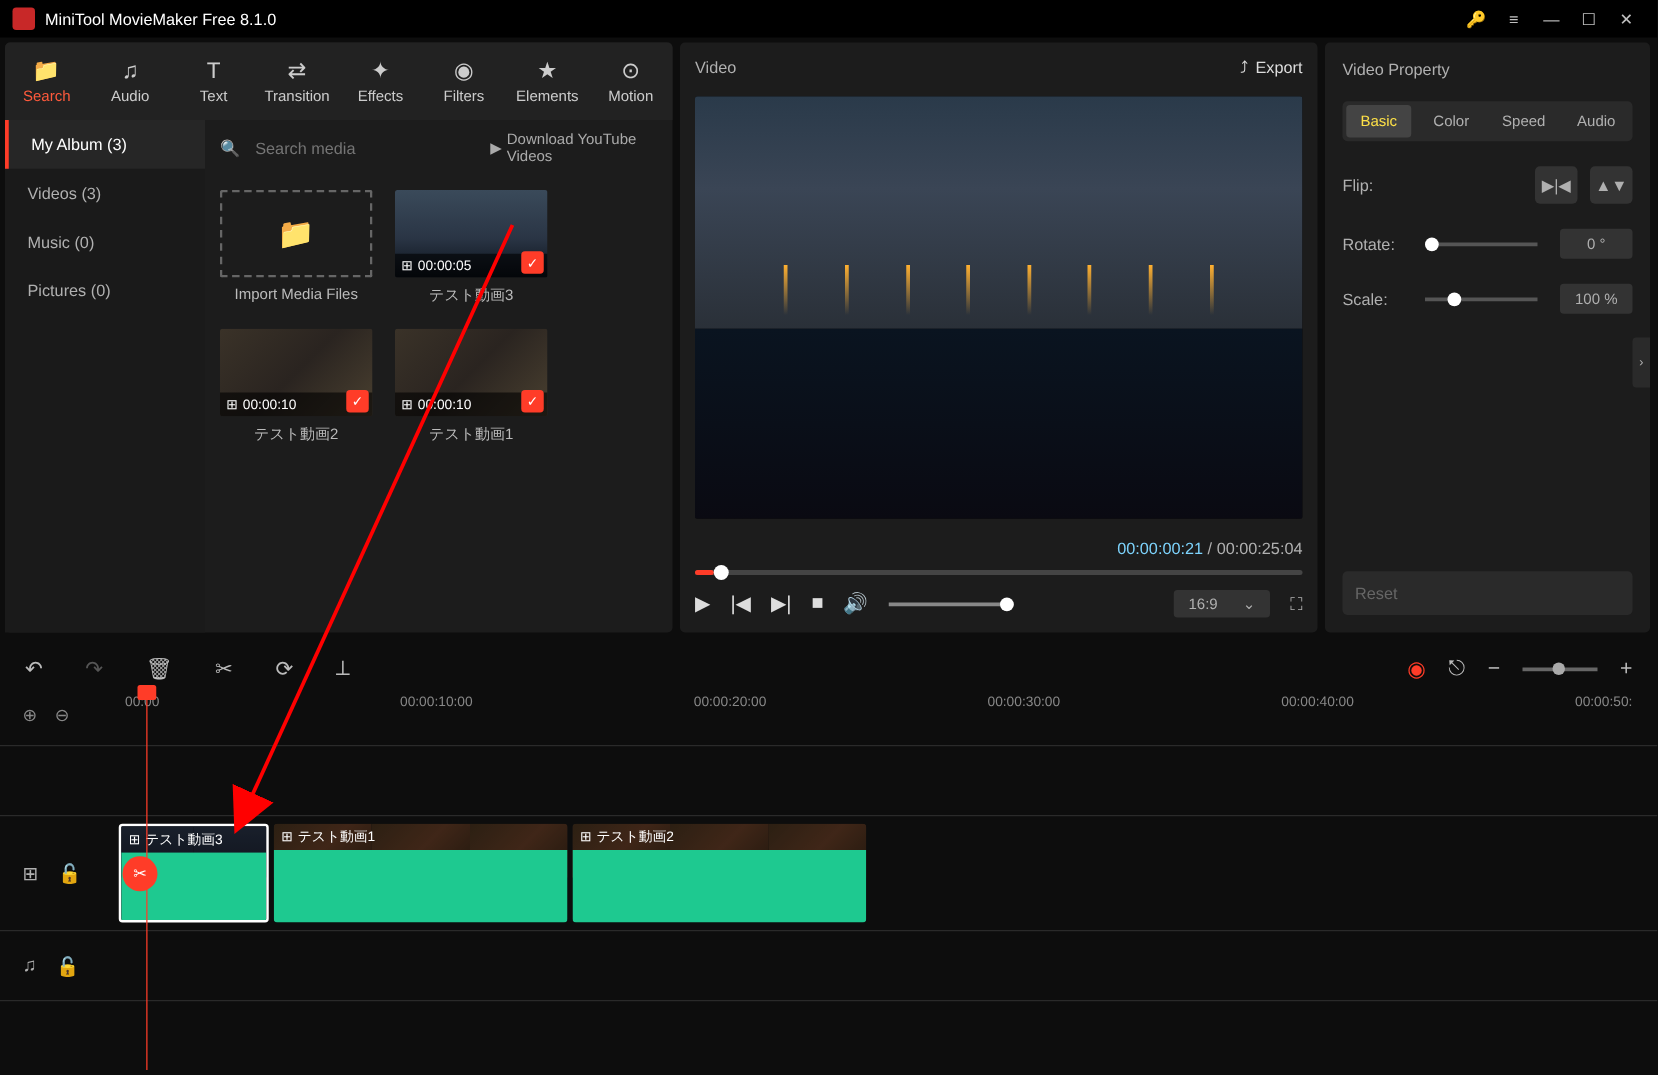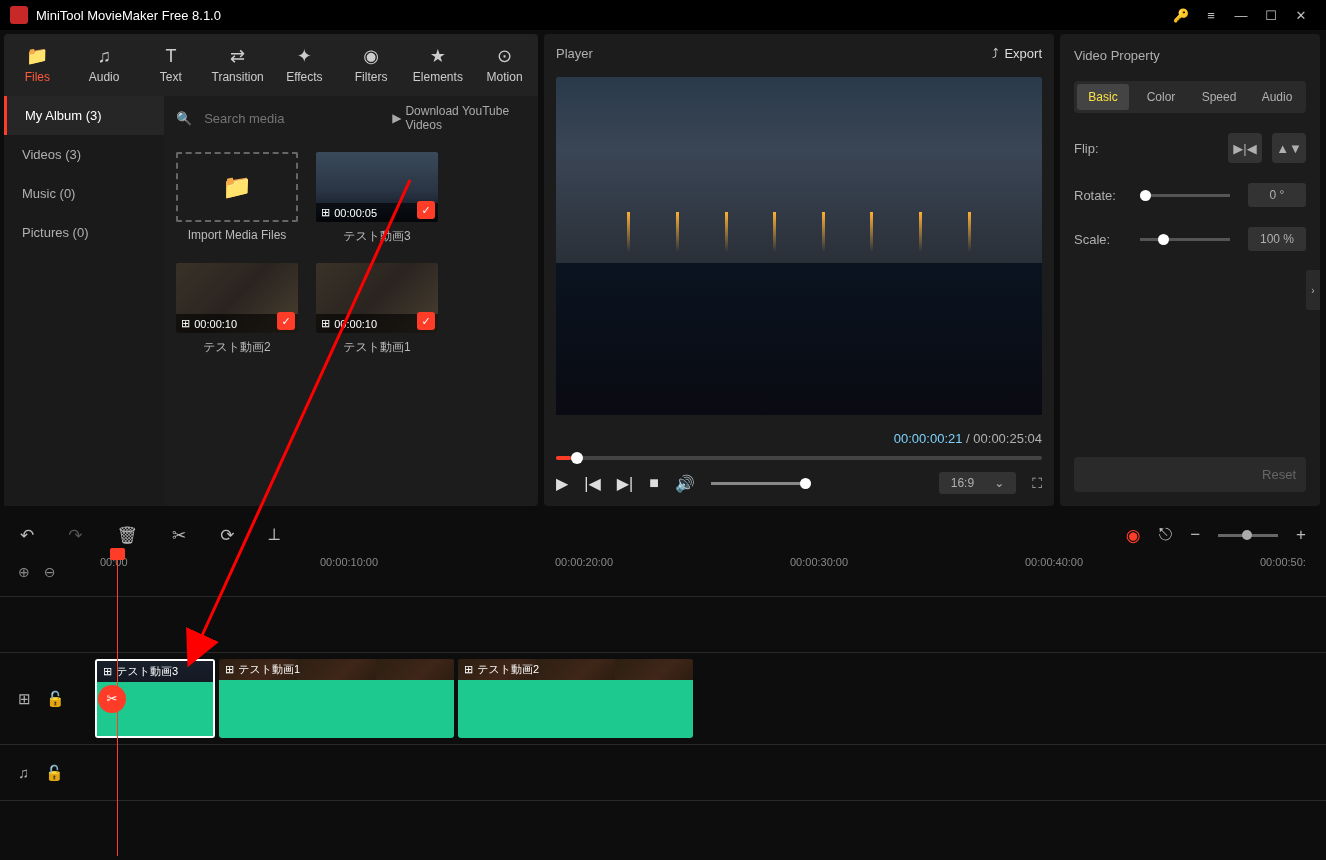--- a/index.html
+++ b/index.html
@@ -54,21 +54,21 @@
 .prop-panel{width:260px;display:flex;flex-direction:column;padding:14px}
 .prop-tabs{display:flex;gap:6px;background:#2a2a2a;border-radius:4px;padding:3px;margin-top:18px;margin-bottom:20px}
 .prop-tab{flex:1;text-align:center;padding:6px;font-size:12px;cursor:pointer;border-radius:3px}
 .prop-tab.active{background:#444;color:#fde047}
 .prop-row{display:flex;align-items:center;margin-bottom:20px;gap:10px}
 .prop-label{width:48px;font-size:13px}
 .flip-btn{width:34px;height:30px;background:#333;border-radius:4px;display:flex;align-items:center;justify-content:center;cursor:pointer}
 .slider{flex:1;height:3px;background:#555;position:relative;margin:0 8px}
 .slider-thumb{position:absolute;left:0;top:-4px;width:11px;height:11px;background:#fff;border-radius:50%}
 .value-box{width:58px;background:#333;padding:5px;text-align:center;font-size:12px;border-radius:3px}
-.reset-btn{margin-top:auto;padding:10px;background:#2a2a2a;text-align:right;border-radius:4px;color:#666;cursor:pointer}
+.reset-btn{margin-top:auto;padding:10px;background:#2a2a2a;text-align:left;border-radius:4px;color:#666;cursor:pointer}
 .timeline-toolbar{height:42px;display:flex;align-items:center;padding:0 20px;gap:34px;margin-top:4px}
 .tl-btn{cursor:pointer;font-size:17px;color:#bbb}
 .tl-btn.disabled{color:#555}
 .tl-right{margin-left:auto;display:flex;align-items:center;gap:18px}
 .zoom-slider{width:60px;height:3px;background:#666;position:relative}
 .zoom-thumb{position:absolute;left:40%;top:-4px;width:10px;height:10px;background:#aaa;border-radius:50%}
 .ruler{height:40px;display:flex;position:relative;padding-left:95px;font-size:11px;color:#888}
 .ruler-label{position:absolute;top:0}
 .ruler-icons{position:absolute;left:18px;top:8px;display:flex;gap:14px;font-size:14px}
 .tracks{position:relative}
@@ -103,21 +103,21 @@
   <div class="winbtn">—</div>
   <div class="winbtn">☐</div>
   <div class="winbtn">✕</div>
 </div>
 
 <div class="main-row">
   <div class="panel left-panel">
     <div class="toolbar-tabs" id="toolbar-tabs">
         <div class="toolbar-tab active">
           <div class="ticon">📁</div>
-          <span>Files</span>
+          <span>Search</span>
         </div>
         <div class="toolbar-tab">
           <div class="ticon">♫</div>
           <span>Audio</span>
         </div>
         <div class="toolbar-tab">
           <div class="ticon">T</div>
           <span>Text</span>
         </div>
         <div class="toolbar-tab">
@@ -195,21 +195,21 @@
               </div>
               <span class="media-label">テスト動画1</span>
             </div>
           </div>
       </div>
     </div>
   </div>
 
   <div class="panel player-panel" style="position:relative">
     <div class="player-header">
-      <span>Player</span>
+      <span>Video</span>
       <div class="export">
         <span>⤴</span>
         <span>Export</span>
       </div>
     </div>
     <div class="preview">
       <div class="preview-sky"></div>
       <div class="preview-water"></div>
       <div class="preview-lights">
         <div class="light"></div>

